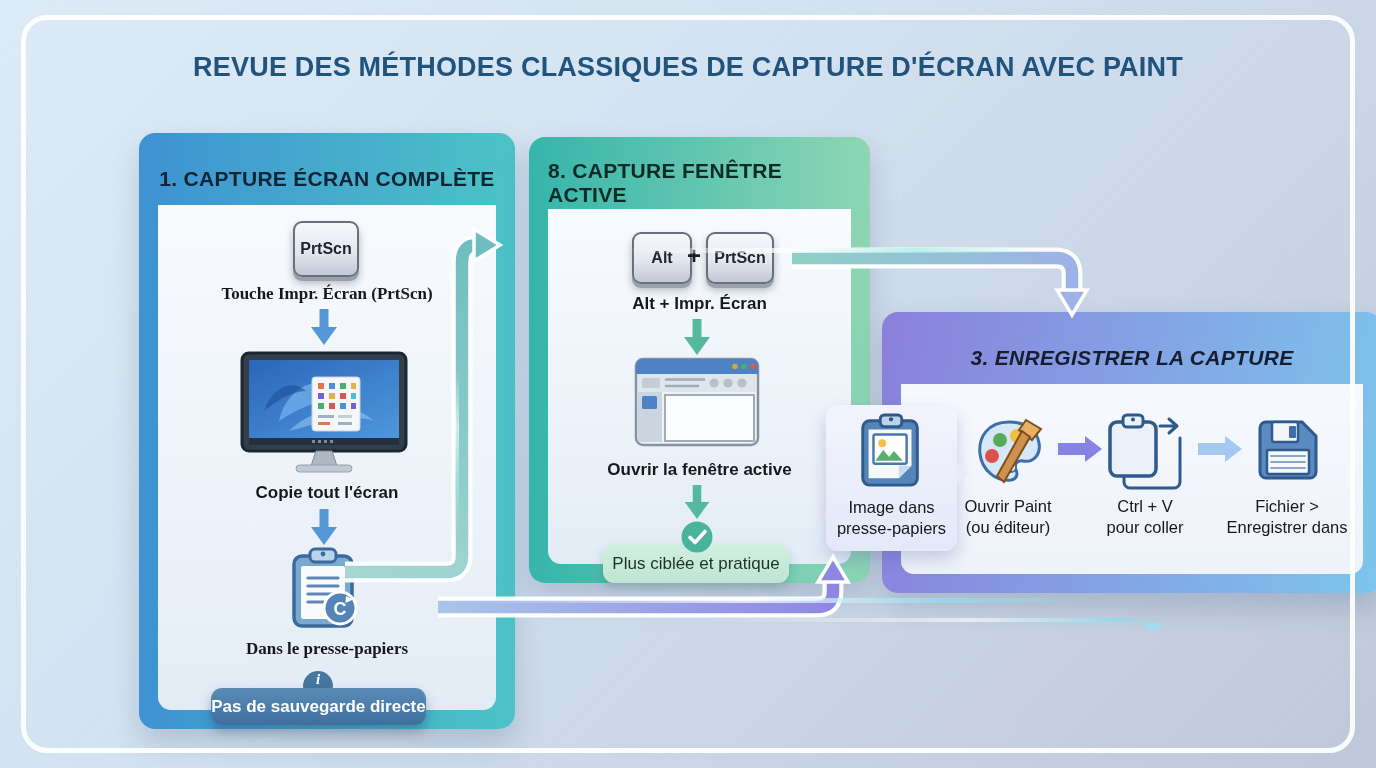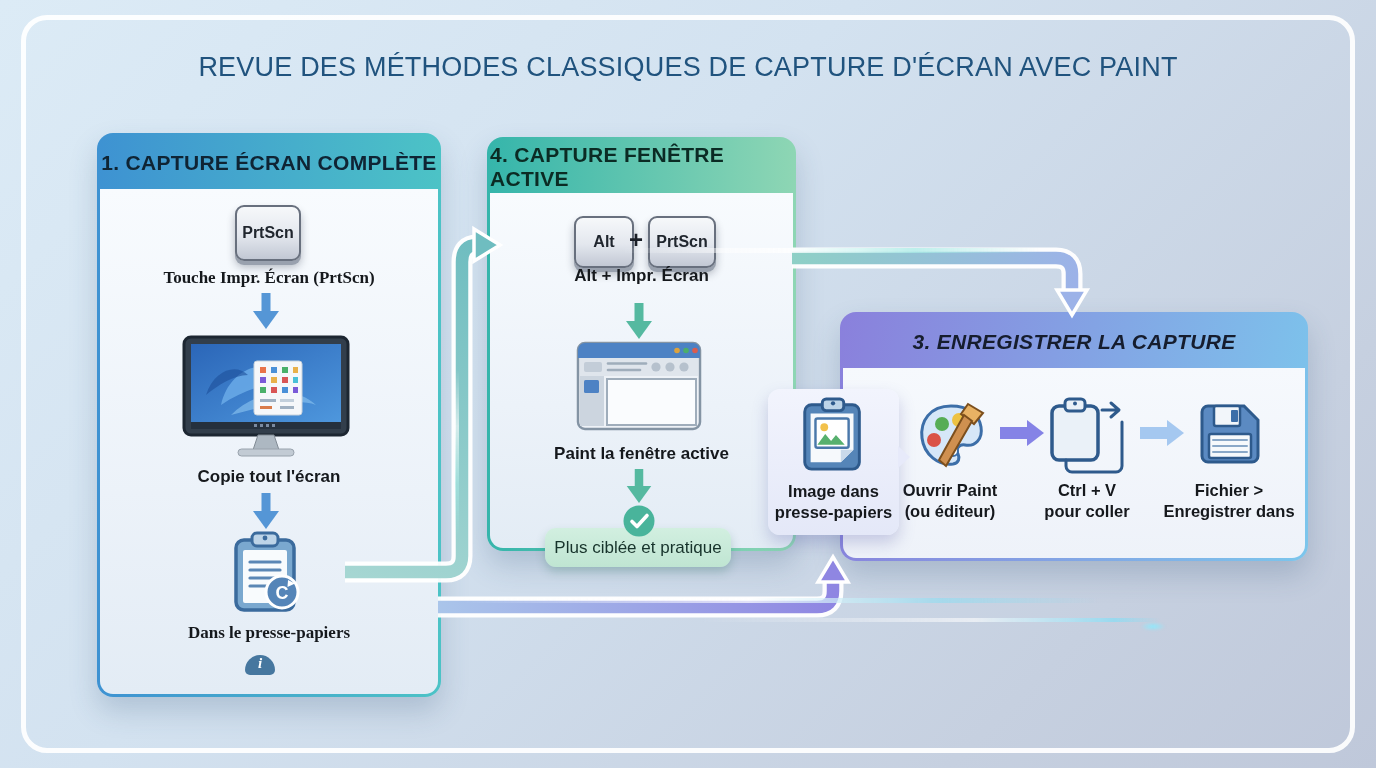--- a/index.html
+++ b/index.html
@@ -2,23 +2,23 @@
 <html><head>
 <meta charset="utf-8">
 <style>
   html,body{margin:0;padding:0;}
   body{width:1376px;height:768px;overflow:hidden;font-family:"Liberation Sans",sans-serif;}
   #stage{position:relative;width:1376px;height:768px;
     background:linear-gradient(135deg,#dcebf6 0%,#d3e2f0 40%,#c6d0e0 80%,#bfc8da 100%);}
   .frame{position:absolute;left:21px;top:15px;right:21px;bottom:15px;
     border:5px solid rgba(255,255,255,.92);border-radius:26px;pointer-events:none;z-index:70;}
   .title{position:absolute;top:52px;left:0;width:100%;text-align:center;
-    font-size:27px;font-weight:normal;color:#20537e;letter-spacing:.2px;z-index:4;}
-  .panel{position:absolute;border-radius:16px;padding:3px;
-    box-shadow:0 14px 28px rgba(50,80,120,.22);z-index:3;}
+    font-size:27px;font-weight:bold;color:#20537e;letter-spacing:.2px;z-index:4;}
+  .panel{position:absolute;border-radius:16px;padding:19px;
+    box-shadow:0 14px 28px rgba(50,80,120,.22);z-index:3;margin-left:42px;}
   .panel-header{height:53px;display:flex;align-items:center;justify-content:center;
     font-size:21px;font-weight:bold;letter-spacing:.3px;}
   .panel-body{position:relative;height:calc(100% - 53px);border-radius:0 0 13px 13px;
     background:linear-gradient(180deg,#f8fbfe 0%,#ecf2f9 60%,#e3ecf5 100%);}
   .cap{position:absolute;width:100%;text-align:center;font-size:17px;font-weight:bold;
     color:#15181c;line-height:1.25;}
   .kb{position:absolute;border-radius:9px;border:2px solid #68707e;
     background:linear-gradient(180deg,#f6f8fa 0%,#e3e7ee 55%,#c2c8d4 100%);
     box-shadow:0 4px 0 #99a1ae,0 6px 8px rgba(20,30,50,.3);
     display:flex;align-items:center;justify-content:center;
@@ -28,21 +28,21 @@
   .pill1{position:absolute;border-radius:11px;display:flex;align-items:center;justify-content:center;
     background:linear-gradient(180deg,#5b8cb8,#3f6f9e);color:#fff;font-size:17px;font-weight:bold;
     box-shadow:0 6px 12px rgba(30,60,100,.35);z-index:6;}
   .bump{position:absolute;width:30px;height:20px;border-radius:15px 15px 5px 5px;
     background:#46779f;color:#fff;text-align:center;z-index:5;
     font-family:"Liberation Serif",serif;font-style:italic;font-weight:bold;font-size:15px;line-height:17px;}
   .pill2{position:absolute;border-radius:11px;display:flex;align-items:center;justify-content:center;
     background:linear-gradient(180deg,#d2efe0,#bfe5d2);color:#17332b;font-size:17px;font-weight:normal;
     box-shadow:0 5px 10px rgba(40,110,90,.25);z-index:4;}
   .check{z-index:6;}
-  .step-label{position:absolute;text-align:center;font-size:16.5px;font-weight:bold;
+  .step-label{position:absolute;text-align:center;font-size:16.5px;font-weight:normal;
     color:#15181c;line-height:1.25;}
   .card{position:absolute;border-radius:12px;z-index:5;
     background:linear-gradient(180deg,#f2f4fd 0%,#e4e8f8 100%);
     box-shadow:0 8px 16px rgba(90,95,170,.28);}
   .card::after{content:'';position:absolute;right:-11px;top:57px;width:0;height:0;
     border:11px solid transparent;border-left:12px solid #e7eafa;border-right:0;}
   .connectors{position:absolute;left:0;top:0;z-index:8;pointer-events:none;}
   .streak{position:absolute;border-radius:3px;pointer-events:none;z-index:60;filter:blur(.6px);}
   .glow{position:absolute;border-radius:50%;pointer-events:none;z-index:61;filter:blur(1px);}
 </style>
@@ -133,38 +133,41 @@
         <circle cx="60" cy="62" r="16" fill="#5585b8" stroke="#ffffff" stroke-width="3"></circle>
         <text x="60" y="68.5" text-anchor="middle" font-size="18" font-weight="bold" fill="#ffffff" font-family="Liberation Sans, sans-serif">C</text>
         <path d="M66 50 l7 3.5 -7.5 3.5 z" fill="#ffffff"></path>
       </svg>
 
       <div class="cap" style="top:433px;font-family:Liberation Serif, serif;">Dans le presse-papiers</div>
 
       <div class="bump" style="left:145px;top:466px;">
         <span>i</span>
       </div>
+      <div class="pill1" style="left:53px;top:483px;width:215px;height:37px;">
+        <span>Pas de sauvegarde directe</span>
+      </div>
     </div>
   </div>
 
   <div class="panel" style="left:487px;top:137px;width:303px;height:408px;background:linear-gradient(90deg,#35b5ab,#8ed6b4);">
     <div class="panel-header" style="color:#0b2b24;">
-      <span>4. CAPTURE FENÊTRE ACTIVE</span>
+      <span>8. CAPTURE FENÊTRE ACTIVE</span>
     </div>
     <div class="panel-body">
 
       <div class="kb" style="left:84px;top:23px;width:56px;height:48px;">
         <span>Alt</span>
       </div>
       <div class="plus" style="left:139px;top:33px;">+</div>
       <div class="kb" style="left:158px;top:23px;width:64px;height:48px;">
         <span>PrtScn</span>
       </div>
 
-      <div class="cap" style="top:72px;">Alt + Impr. Écran</div>
+      <div class="cap" style="top:84px;">Alt + Impr. Écran</div>
 
       <svg class="abs" style="left:136px;top:110px;" width="26" height="36" viewBox="0 0 26 36">
         <rect x="8.5" y="0" width="9" height="20" fill="#55b9a0"></rect>
         <polygon points="0,18 26,18 13,36" fill="#55b9a0"></polygon>
       </svg>
 
       <svg class="abs" style="left:86px;top:148px;" width="126" height="92" viewBox="0 0 126 92">
         <rect x="2" y="2" width="122" height="86" rx="7" fill="#eef2f7" stroke="#8494a4" stroke-width="2.5"></rect>
         <path d="M2 9 a7 7 0 0 1 7 -7 h108 a7 7 0 0 1 7 7 v8 H2 z" fill="#4d82c4"></path>
         <circle cx="101" cy="9.5" r="2.8" fill="#dca23e"></circle>
@@ -177,21 +180,21 @@
             <line x1="32" y1="29" x2="64" y2="29"></line>
         </g>
         <circle cx="80" cy="26" r="4.6" fill="#b6c1cd"></circle>
           <circle cx="94" cy="26" r="4.6" fill="#b6c1cd"></circle>
         <circle cx="108" cy="26" r="4.6" fill="#b6c1cd"></circle>
         <rect x="4" y="35" width="24" height="50" fill="#ccd5df"></rect>
         <rect x="8" y="39" width="15" height="13" rx="1.5" fill="#4d82c4"></rect>
         <rect x="31" y="38" width="89" height="46" fill="#fafcfe" stroke="#9fadbb" stroke-width="2"></rect>
       </svg>
 
-      <div class="cap" style="top:250px;">Paint la fenêtre active</div>
+      <div class="cap" style="top:250px;">Ouvrir la fenêtre active</div>
 
       <svg class="abs" style="left:136px;top:276px;" width="26" height="34" viewBox="0 0 26 36">
         <rect x="8.5" y="0" width="9" height="20" fill="#55b9a0"></rect>
         <polygon points="0,18 26,18 13,36" fill="#55b9a0"></polygon>
       </svg>
 
       <div class="pill2" style="left:55px;top:335px;width:186px;height:39px;">
         <span>Plus ciblée et pratique</span>
       </div>
       <svg class="abs check" style="left:132px;top:311px;" width="34" height="34" viewBox="0 0 34 34">

